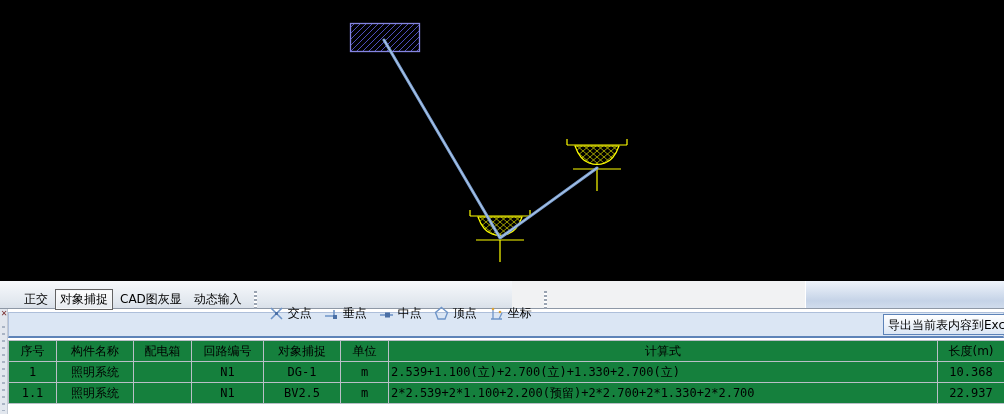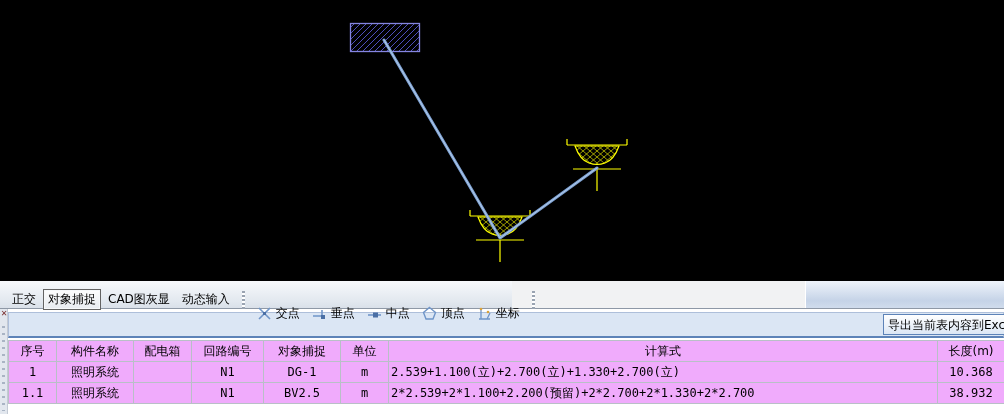--- a/index.html
+++ b/index.html
@@ -5,21 +5,21 @@
   html,body{margin:0;padding:0;background:#000;}
   #app{position:relative;width:1004px;height:414px;overflow:hidden;
        font-family:"DejaVu Sans","Liberation Sans",sans-serif;font-size:12px;color:#000;background:#000;}
 
   
   #canvas{position:absolute;left:0;top:0;width:1004px;height:281px;background:#000;display:block;}
 
   
   #toolbar{position:absolute;left:0;top:281px;width:1004px;height:38px;
            background:linear-gradient(#f7f9fb,#e2e8ef 55%,#ccd4e0);
-           border-bottom:1px solid #7f8795;display:flex;align-items:center;padding-left:6px;box-sizing:border-box;}
+           border-bottom:1px solid #7f8795;display:flex;align-items:center;padding-left:18px;box-sizing:border-box;}
   .tb-flat{position:absolute;left:512px;right:198px;top:0;bottom:1px;background:#f1f2f3;z-index:0;}
   .tb-right{position:absolute;right:0;top:0;bottom:1px;width:198px;
             background:linear-gradient(#eff4fb,#c5d3e7 55%,#dde7f3);border-left:1px solid #fff;z-index:0;}
   .mode-btn{position:relative;z-index:1;padding:2px 5px;margin:0 1px;white-space:nowrap;cursor:default;}
   .mode-btn.pressed{border:1px solid #636363;border-radius:0;background:linear-gradient(#fdfdfd,#e7ebf0);
                     box-shadow:inset 0 0 0 1px #f6f8fa;padding:1px 4px;}
   .tb-sep{position:relative;z-index:1;width:3px;height:18px;margin:0 6px;
           background:repeating-linear-gradient(180deg,#99a3b1 0 2px,#ffffff 2px 4px);}
   .snap{position:relative;z-index:1;display:flex;align-items:center;gap:4px;padding:0 6px;white-space:nowrap;cursor:default;margin-top:28px;}
   .snap svg{display:block;}
@@ -30,21 +30,21 @@
   .grip-dots{position:absolute;left:2px;top:12px;bottom:3px;width:3px;
              background:repeating-linear-gradient(180deg,rgba(0,0,0,0) 0 5px,#a9b4c4 5px 7px);}
   .grip-close{position:absolute;left:0;top:1px;width:8px;height:8px;color:#7a2e2e;font-size:8px;line-height:8px;text-align:center;cursor:default;}
 
   .panel-strip{position:absolute;left:8px;top:3px;right:0;height:26px;background:#dbe6f4;
                border:1px solid #aebfda;border-bottom:2px solid #5d83b8;box-sizing:border-box;}
   .export-btn{position:absolute;left:874px;top:1px;bottom:1px;width:160px;
               background:linear-gradient(#ffffff,#dce7f5);border:1px solid #5d83b8;border-right:none;
               padding:2px 4px;white-space:nowrap;overflow:hidden;font-size:12px;cursor:default;box-sizing:border-box;}
 
-  table.qty{position:absolute;left:8px;top:31px;width:996px;border-collapse:collapse;table-layout:fixed;background:#f0abfc;}
+  table.qty{position:absolute;left:8px;top:31px;width:996px;border-collapse:collapse;table-layout:fixed;background:#15803d;}
   table.qty th,table.qty td{border:1px solid #b9bfc7;height:20px;padding:0 2px;overflow:hidden;white-space:nowrap;
                             font-weight:normal;text-align:center;font-size:12px;}
   table.qty .mono{font-family:"DejaVu Sans Mono","Liberation Mono",monospace;}
   table.qty td.formula{text-align:left;}
 </style>
 </head>
 <body>
 
 <div id="app">
 
@@ -190,19 +190,19 @@
           <td class="mono">10.368</td>
         </tr>
         <tr>
           <td class="mono">1.1</td>
           <td>照明系统</td>
           <td></td>
           <td class="mono">N1</td>
           <td class="mono">BV2.5</td>
           <td class="mono">m</td>
           <td class="mono formula">2*2.539+2*1.100+2.200(预留)+2*2.700+2*1.330+2*2.700</td>
-          <td class="mono">38.932</td>
+          <td class="mono">22.937</td>
         </tr>
       </tbody>
     </table>
   </div>
 
 </div>
 
 </body></html>

